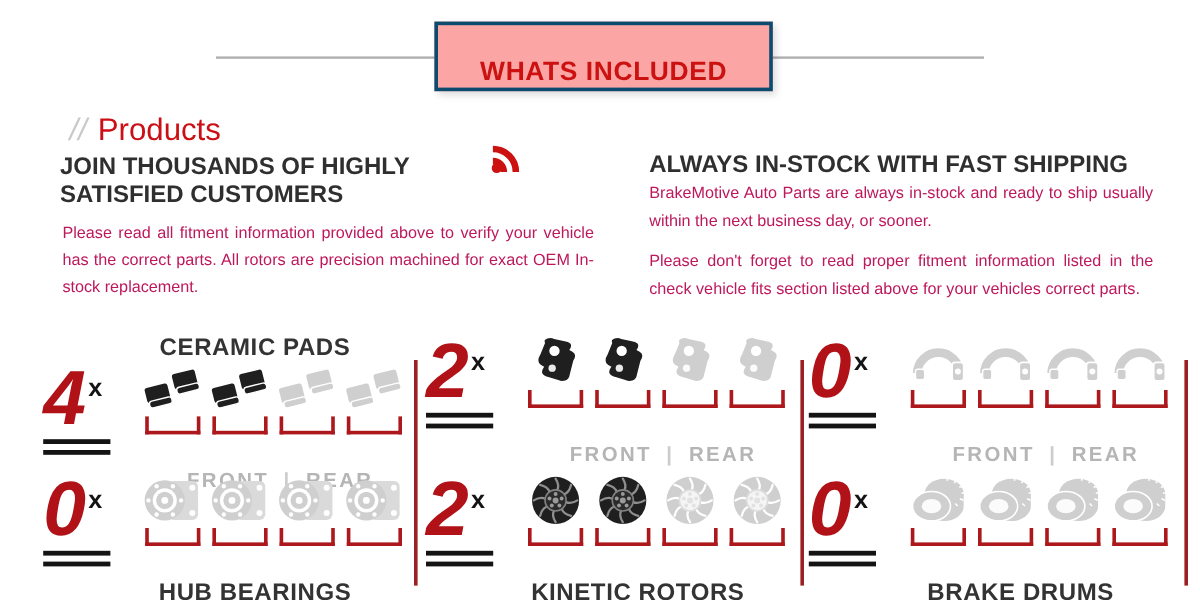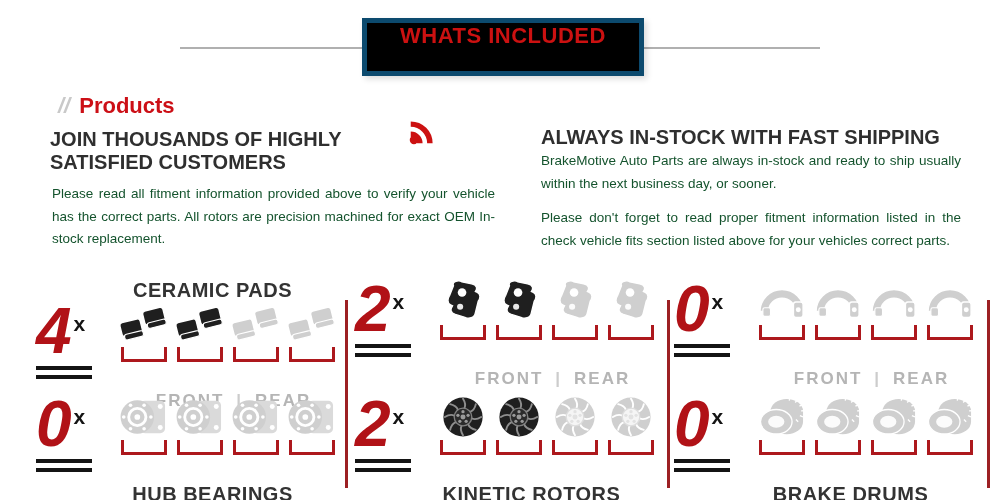--- a/index.html
+++ b/index.html
@@ -5,37 +5,37 @@
   * { margin:0; padding:0; box-sizing:border-box; }
   html,body { background:#ffffff; }
   body {
     width:1000px; height:500px; position:relative; overflow:hidden;
     font-family:"Liberation Sans", sans-serif;
   }
 
   
   .hdr-line { position:absolute; top:47px; left:180px; width:640px; height:2px; background:#b0b0b0; }
   .hdr-box {
-    position:absolute; left:362px; top:18px; width:282px; height:58px; background:#000000;
-    border:5px solid #0c4a6e; box-shadow:3px 3px 6px rgba(0,0,0,0.14);
-    display:flex; align-items:flex-start; justify-content:center;
+    position:absolute; left:362px; top:18px; width:282px; height:58px; background:#fca5a5;
+    border:3px solid #0c4a6e; box-shadow:3px 3px 6px rgba(0,0,0,0.14);
+    display:flex; align-items:flex-end; justify-content:center;
   }
   .hdr-title { color:#cc1111; font-size:22px; font-weight:bold; letter-spacing:0.5px; }
 
   
-  .products { position:absolute; left:58px; top:93px; font-size:22px; font-weight:bold; }
+  .products { position:absolute; left:58px; top:93px; font-size:26px; font-weight:normal; }
   .products .slashes { color:#c9c9c9; font-style:italic; margin-right:9px; }
   .products .plabel  { color:#cc0f16; }
 
   
   .col-heading { position:absolute; color:#2f2f2f; font-size:20px; font-weight:bold; line-height:23px; }
   #left-heading  { left:50px;  top:128px; width:380px; }
   #right-heading { left:541px; top:126px; width:430px; }
   .rss { position:absolute; left:408px; top:115px; }
-  .para { position:absolute; color:#14532d; font-size:13.5px; line-height:1.68; text-align:justify; }
+  .para { position:absolute; color:#be185d; font-size:13.5px; line-height:1.68; text-align:justify; }
   #left-para   { left:52px;  top:183px; width:443px; }
   #right-para1 { left:541px; top:150px; width:420px; }
   #right-para2 { left:541px; top:207px; width:420px; }
 
   
   .vline { position:absolute; top:300px; height:188px; width:3px; background:#9c2023; }
   #vline-1 { left:345px; } #vline-2 { left:667px; } #vline-3 { left:987px; }
 
   .parts-row { position:absolute; left:30px; width:958px; display:flex; }
   #row-top    { top:279px; }

